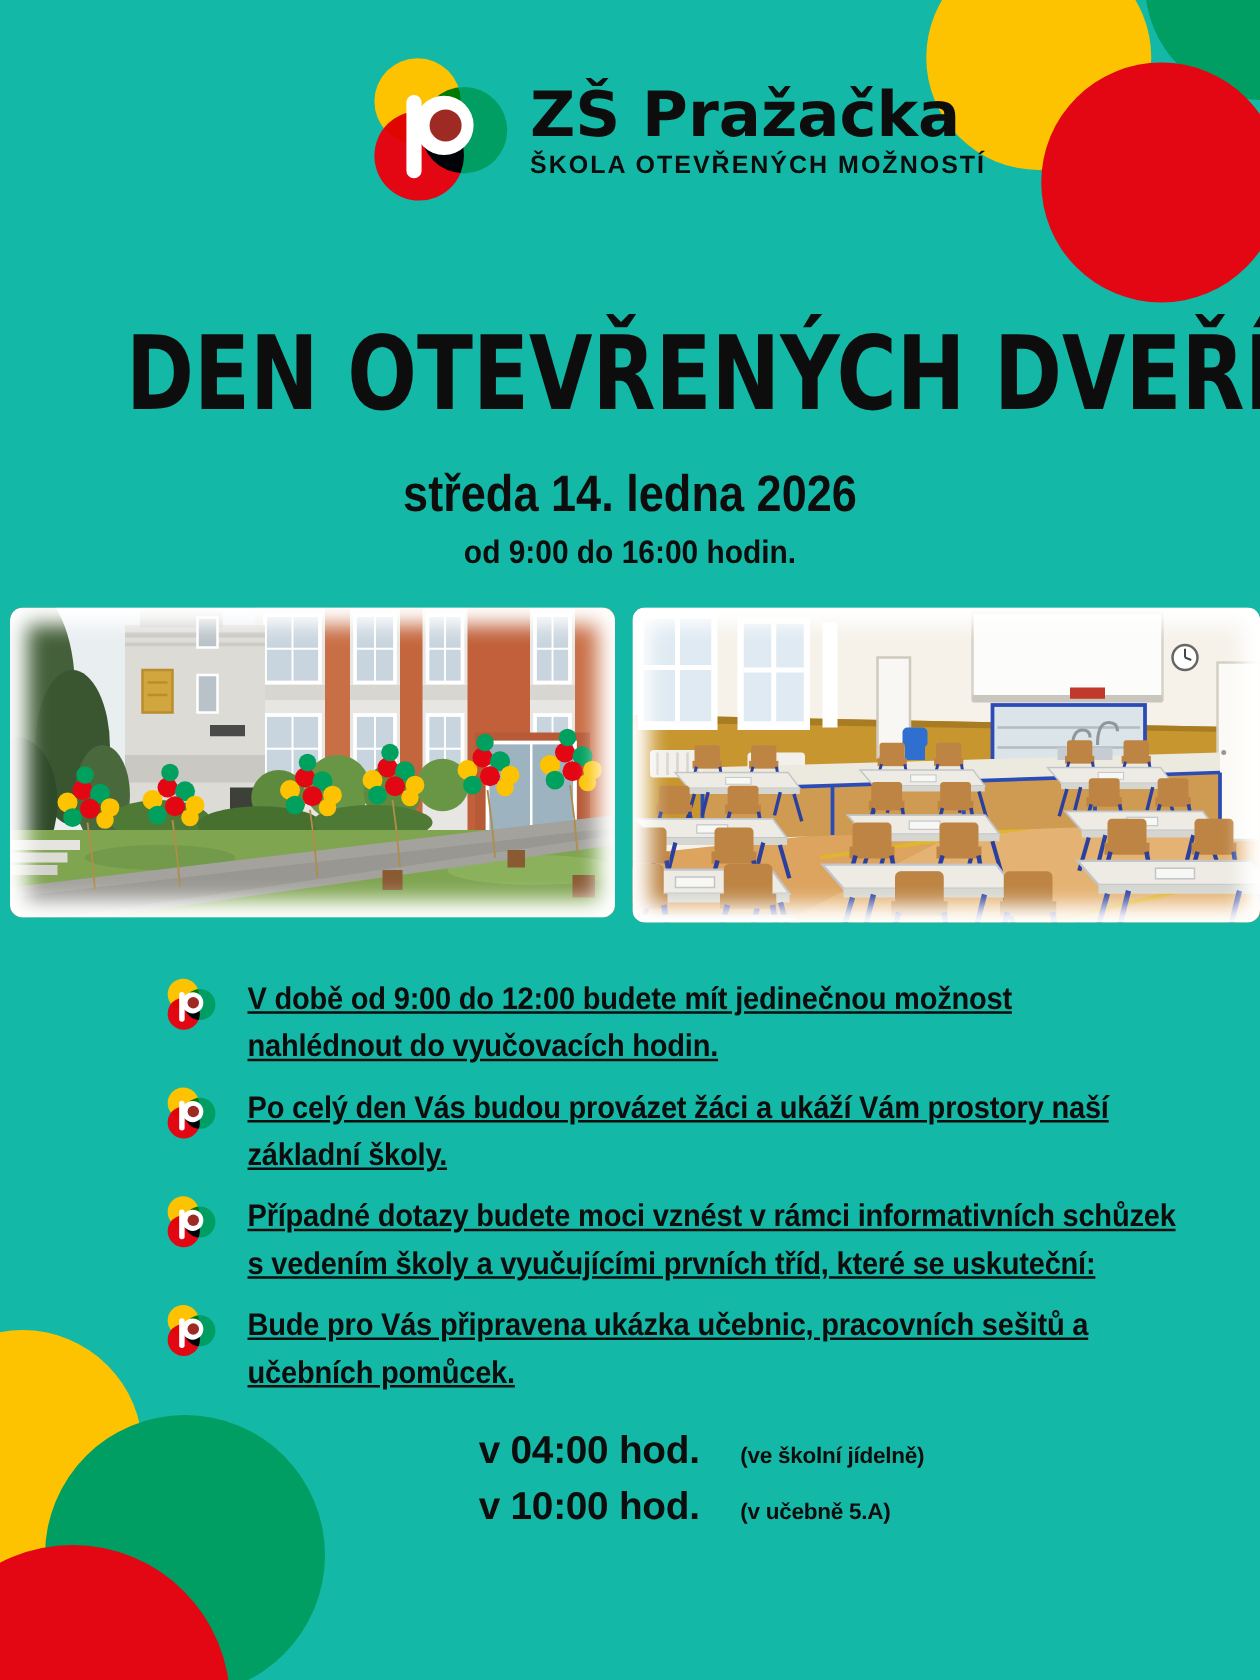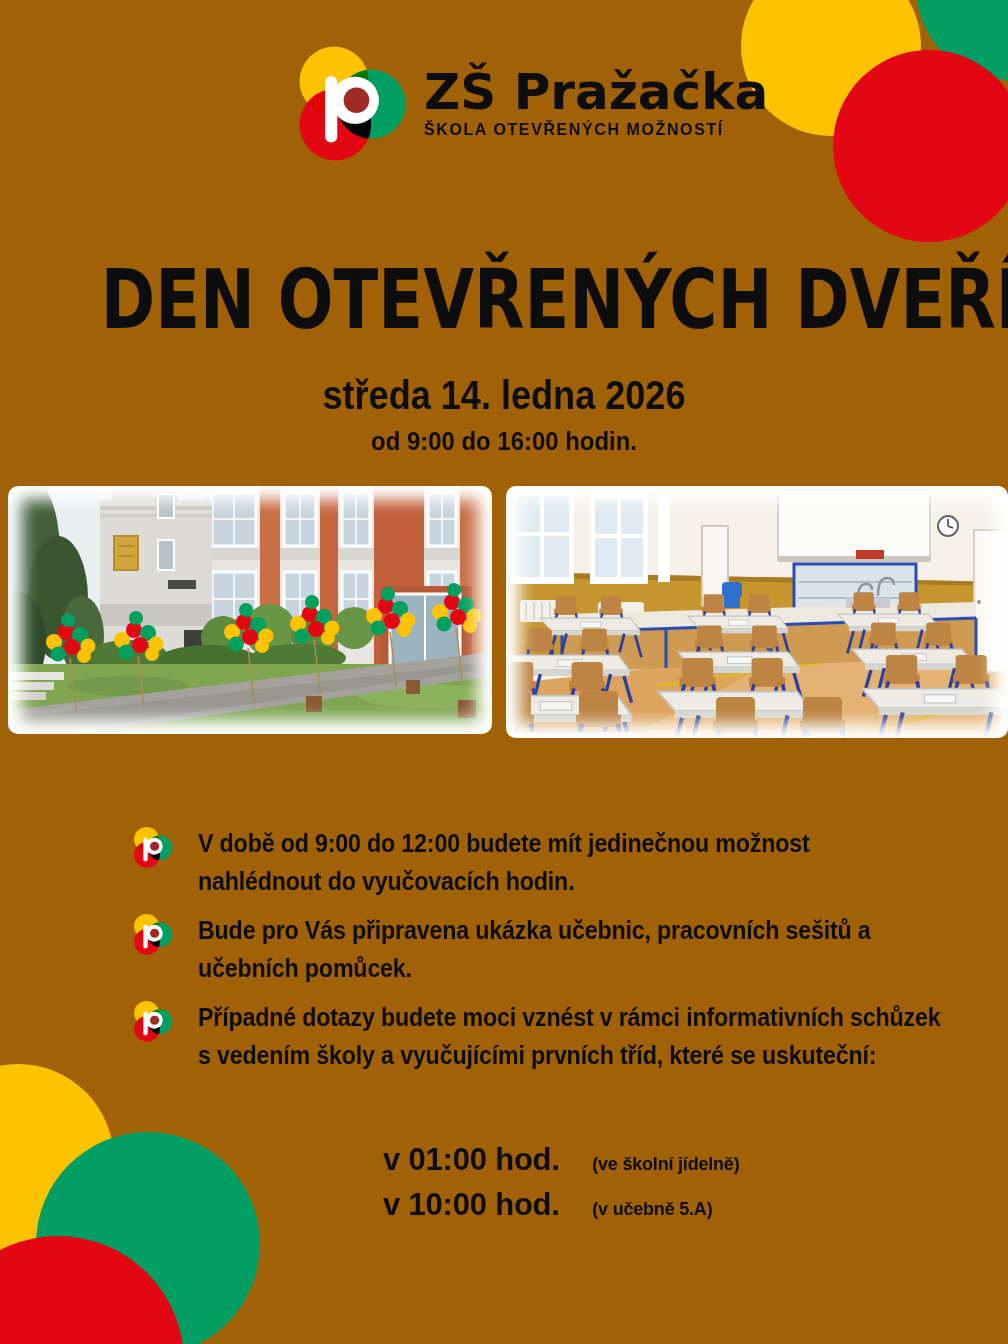--- a/index.html
+++ b/index.html
@@ -1,49 +1,49 @@
 <!DOCTYPE html>
 <html><head>
 <meta charset="utf-8">
 <style>
   html,body{margin:0;padding:0;background:#ffffff;}
-  .page{position:relative;width:1008px;height:1344px;background:#a16207;overflow:hidden;
+  .page{position:relative;width:1008px;height:1344px;background:#14b8a6;overflow:hidden;
         font-family:"Liberation Sans",sans-serif;color:#0d0d0d;}
   .circle{position:absolute;border-radius:50%;}
   
   .c-tr-yellow{left:741px;top:-44px;width:180px;height:180px;background:#FDC300;}
   .c-tr-green{left:916px;top:-106px;width:186px;height:186px;background:#009E62;}
   .c-tr-red{left:833px;top:50px;width:192px;height:192px;background:#E30613;}
   
   .c-bl-yellow{left:-78px;top:1064px;width:192px;height:192px;background:#FDC300;}
   .c-bl-green{left:36px;top:1132px;width:224px;height:224px;background:#009E62;}
   .c-bl-red{left:-68px;top:1236px;width:252px;height:252px;background:#E30613;}
 
   header{position:absolute;left:288px;top:44px;display:flex;align-items:flex-start;}
   .logo-mark{width:128px;height:128px;flex:0 0 auto;}
   .brand{margin-left:8px;padding-top:22px;}
   .brand-name{font-family:"DejaVu Sans",sans-serif;font-weight:700;font-size:50px;line-height:52px;letter-spacing:0px;}
-  .brand-tagline{font-weight:700;font-size:16px;letter-spacing:1.6px;margin-top:3px;}
+  .brand-tagline{font-weight:700;font-size:20px;letter-spacing:1.6px;margin-top:3px;}
 
   .title{position:absolute;left:0;top:250px;width:1008px;margin:0;text-align:center;
          font-family:"DejaVu Sans",sans-serif;font-weight:800;font-size:82px;line-height:100px;
          transform:scaleX(0.80);letter-spacing:0px;white-space:nowrap;}
   .date{position:absolute;left:0;top:372px;width:1008px;text-align:center;
         font-weight:700;font-size:41px;transform:scaleX(0.88);}
   .hours{position:absolute;left:0;top:426px;width:1008px;text-align:center;
          font-weight:700;font-size:26px;transform:scaleX(0.92);}
 
   .photo{position:absolute;border-radius:10px;overflow:hidden;}
   .photo svg{display:block;}
   .photo::after{content:"";position:absolute;inset:0;border-radius:10px;
                 box-shadow:inset 0 0 16px 14px #ffffff;}
   .photo-left{left:8px;top:486px;width:484px;height:248px;}
   .photo-right{left:506px;top:486px;width:502px;height:252px;}
 
-  .bullets{position:absolute;left:130px;top:824px;width:840px;}
+  .bullets{position:absolute;left:130px;top:780px;width:840px;text-decoration:underline;}
   .bullet-row{display:flex;align-items:flex-start;margin-bottom:11px;}
   .mini-logo{width:46px;height:46px;flex:0 0 auto;margin-top:2px;}
   .bullet-text{margin-left:22px;font-weight:700;font-size:25px;line-height:38px;
                letter-spacing:-0.2px;transform:scaleX(0.93);transform-origin:0 50%;white-space:nowrap;}
   .bullet-text span{display:block;}
 
   .schedule{position:absolute;left:383px;top:1142px;}
   .schedule-row{margin-bottom:9px;white-space:nowrap;}
   .schedule-time{font-weight:700;font-size:31px;letter-spacing:-0.2px;}
   .schedule-note{font-weight:700;font-size:18px;letter-spacing:-0.2px;margin-left:28px;}
@@ -314,38 +314,47 @@
       <div class="bullet-text">
         <span>V době od 9:00 do 12:00 budete mít jedinečnou možnost</span>
         <span>nahlédnout do vyučovacích hodin.</span>
       </div>
     </div>
     <div class="bullet-row">
       <svg class="mini-logo" viewBox="0 0 100 100">
           <use href="#logo-mark" xlink:href="#logo-mark"></use>
         </svg>
       <div class="bullet-text">
-        <span>Bude pro Vás připravena ukázka učebnic, pracovních sešitů a</span>
-        <span>učebních pomůcek.</span>
+        <span>Po celý den Vás budou provázet žáci a ukáží Vám prostory naší</span>
+        <span>základní školy.</span>
       </div>
     </div>
     <div class="bullet-row">
       <svg class="mini-logo" viewBox="0 0 100 100">
           <use href="#logo-mark" xlink:href="#logo-mark"></use>
         </svg>
       <div class="bullet-text">
         <span>Případné dotazy budete moci vznést v rámci informativních schůzek</span>
         <span>s vedením školy a vyučujícími prvních tříd, které se uskuteční:</span>
       </div>
     </div>
+    <div class="bullet-row">
+      <svg class="mini-logo" viewBox="0 0 100 100">
+          <use href="#logo-mark" xlink:href="#logo-mark"></use>
+        </svg>
+      <div class="bullet-text">
+        <span>Bude pro Vás připravena ukázka učebnic, pracovních sešitů a</span>
+        <span>učebních pomůcek.</span>
+      </div>
+    </div>
   </div>
 
   <div class="schedule">
     <div class="schedule-row">
-      <span class="schedule-time">v 01:00 hod.</span>
+      <span class="schedule-time">v 04:00 hod.</span>
       <span class="schedule-note">(ve školní jídelně)</span>
     </div>
     <div class="schedule-row">
       <span class="schedule-time">v 10:00 hod.</span>
       <span class="schedule-note">(v učebně 5.A)</span>
     </div>
   </div>
 
 </div>
 

